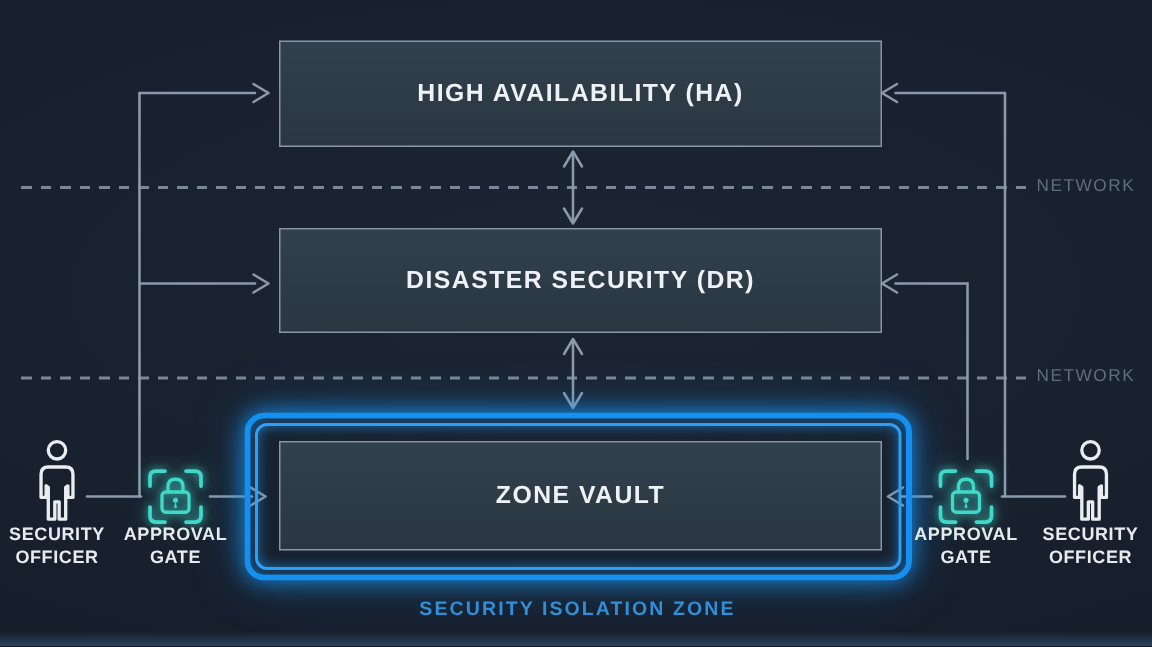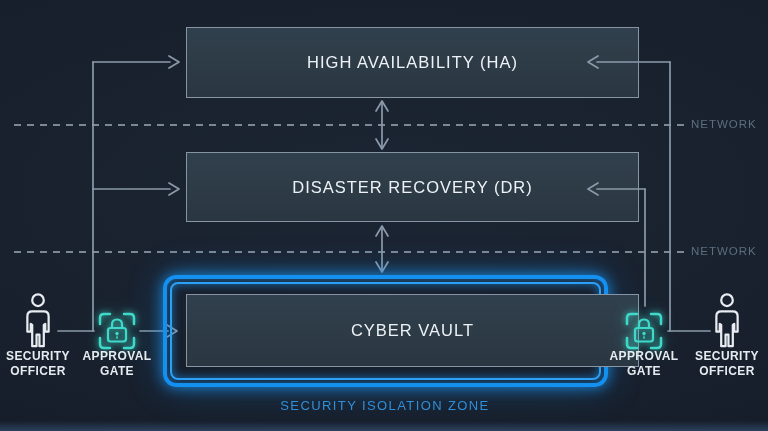--- a/index.html
+++ b/index.html
@@ -11,36 +11,36 @@
   .bottom-glow{position:absolute;left:0;bottom:0;width:768px;height:10px;
     background:linear-gradient(to top, rgba(80,130,185,.35), rgba(80,130,185,0));}
   
   .dashed{position:absolute;left:14px;width:673px;height:2px;opacity:.85;
     background:repeating-linear-gradient(to right,#8b9aa9 0 7px,transparent 7px 13px);}
   .dash1{top:124px;} .dash2{top:251px;}
   .net-label{position:absolute;left:691px;width:70px;color:#5d6e7e;font-size:11.5px;
     font-weight:400;letter-spacing:1px;}
   .net1{top:118px;} .net2{top:245px;}
   
-  .node{position:absolute;left:186px;width:453px;box-sizing:border-box;
+  .node{position:absolute;left:186px;width:402px;box-sizing:border-box;
     background:linear-gradient(180deg,#31404d 0%,#2a3742 100%);
     border:1.5px solid rgba(150,165,180,.85);
     display:flex;align-items:center;justify-content:center;
-    color:#eef2f6;font-size:16.5px;font-weight:400;letter-spacing:1px;}
+    color:#eef2f6;font-size:16.5px;font-weight:700;letter-spacing:1px;}
   .node-ha{top:27px;height:71px;}
   .node-dr{top:152px;height:70px;}
   .node-vault{top:294px;height:73px;z-index:4;}
   
   .blue-zone{position:absolute;left:163px;top:275px;width:445px;height:112px;box-sizing:border-box;
     border:4px solid #1390f0;border-radius:13px;z-index:3;
     box-shadow:0 0 14px rgba(25,150,245,.8),0 0 34px rgba(25,150,245,.35),inset 0 0 14px rgba(25,150,245,.55);}
   .blue-zone::after{content:"";position:absolute;inset:3px;border:2.5px solid #2d9ff5;border-radius:8px;
     box-shadow:inset 0 0 8px rgba(25,150,245,.45);}
   .zone-label{position:absolute;left:235px;top:398px;width:300px;text-align:center;
-    color:#2f8fd9;font-size:13px;font-weight:400;letter-spacing:1.4px;z-index:4;}
+    color:#2f8fd9;font-size:13px;font-weight:700;letter-spacing:1.4px;z-index:4;}
   
   .connectors{position:absolute;left:0;top:0;z-index:2;}
   
   .icon-wrap{position:absolute;z-index:5;}
   .gate-icon{filter:drop-shadow(0 0 3px rgba(63,217,201,.85)) drop-shadow(0 0 7px rgba(63,217,201,.35));}
   .actor-label{position:absolute;width:92px;text-align:center;color:#e6ebf0;
     font-size:12px;font-weight:700;letter-spacing:.4px;line-height:15px;z-index:5;}
 </style>
 </head>
 <body>
@@ -86,26 +86,26 @@
       <path d="M382,228 V270"></path>
       <path d="M376,236 L382,226 L388,236"></path>
       <path d="M376,262 L382,272 L388,262"></path>
     </g>
   </svg>
 
   <div class="node node-ha">
     <span>HIGH AVAILABILITY (HA)</span>
   </div>
   <div class="node node-dr">
-    <span>DISASTER RECOVERY (DR)</span>
+    <span>DISASTER SECURITY (DR)</span>
   </div>
 
   <div class="blue-zone"></div>
   <div class="node node-vault">
-    <span>CYBER VAULT</span>
+    <span>ZONE VAULT</span>
   </div>
   <div class="zone-label">SECURITY ISOLATION ZONE</div>
 
   <div class="icon-wrap" style="left:16px;top:292px;">
     <svg width="44" height="58" viewBox="0 0 44 60" fill="none" stroke="#e9edf2" stroke-width="2.3" stroke-linejoin="round">
       <circle cx="22" cy="8.5" r="6"></circle>
       <path d="M11,41 L11,25 Q11,20 16,20 L28,20 Q33,20 33,25 L33,41 L29.5,41 L29.5,33 L28,34 L28,56 L23.5,56 L23.5,44 L20.5,44 L20.5,56 L16,56 L16,34 L14.5,33 L14.5,41 Z"></path>
     </svg>
   </div>
   <div class="actor-label" style="left:-8px;top:349px;">

